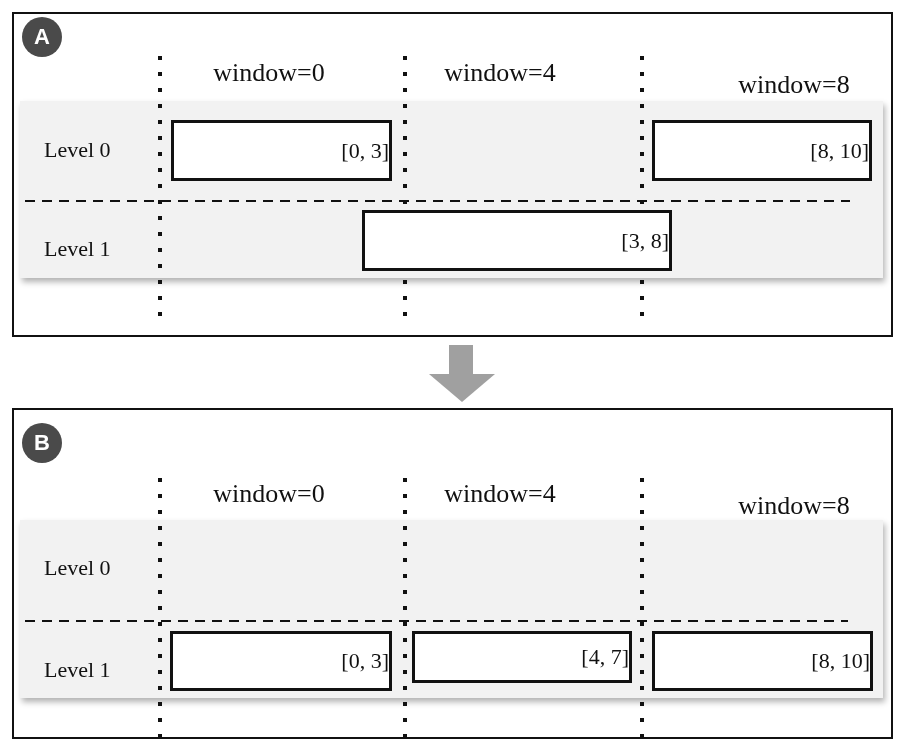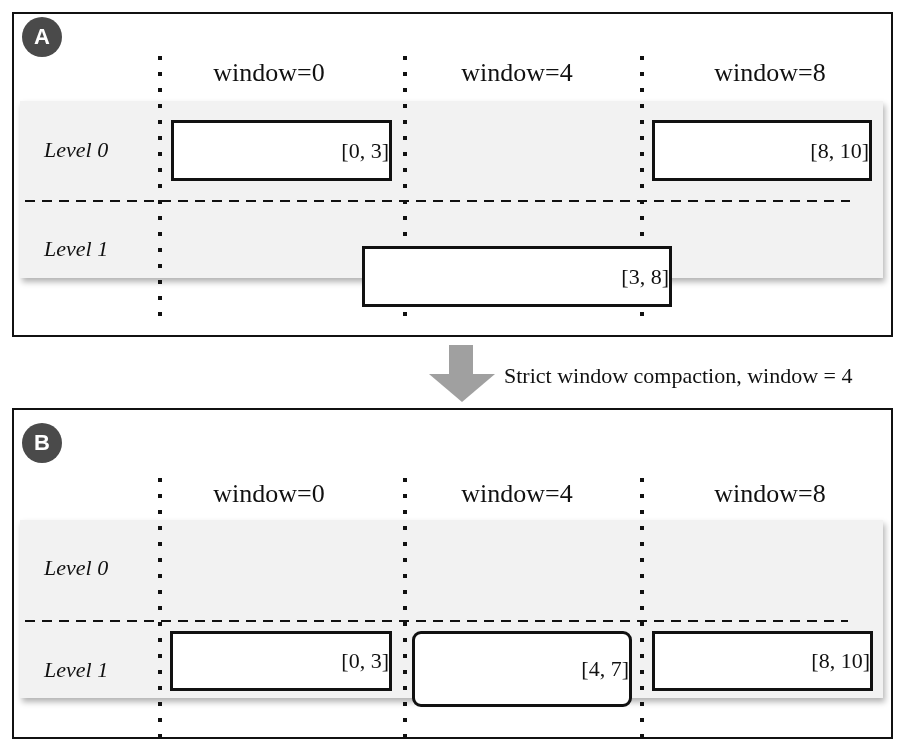--- a/index.html
+++ b/index.html
@@ -39,22 +39,22 @@
   .col-header {
     position: absolute;
     transform: translateX(-50%);
     font-size: 26px;
     line-height: 26px;
     white-space: nowrap;
   }
   .panel-a .col-header { top: 46px; }
   .panel-b .col-header { top: 71px; }
   .ch-1 { left: 255px; }
-  .ch-2 { left: 503px; }
-  .ch-3 { left: 756px; }
+  .ch-2 { left: 486px; }
+  .ch-3 { left: 780px; margin-top: 12px; }
 
   .dotline {
     position: absolute;
     width: 4px;
     background-image: repeating-linear-gradient(
       to bottom,
       var(--ink, #111111) 0px, var(--ink, #111111) 4px,
       transparent 4px, transparent 16px);
   }
   .panel-a .dotline { top: 42px; height: 262px; }
@@ -83,41 +83,40 @@
   }
   .panel-a .dashline { left: 11px; top: 186px; width: 825px; }
   .panel-b .dashline { left: 11px; top: 210px; width: 823px; }
 
   .row-label {
     position: absolute;
     left: 30px;
     font-size: 22px;
     line-height: 26px;
     white-space: nowrap;
-    font-style: italic;
   }
   .panel-a .rl-0 { top: 123px; }
   .panel-a .rl-1 { top: 222px; }
   .panel-b .rl-0 { top: 145px; }
   .panel-b .rl-1 { top: 247px; }
 
   .sst {
     position: absolute;
     background: #ffffff;
     border: 3px solid var(--ink, #111111);
     box-sizing: border-box;
     display: flex; align-items: center; justify-content: flex-end;
     font-size: 22px;
     white-space: nowrap;
   }
   .box-a0 { left: 157px; top: 106px; width: 221px; height: 61px; }
   .box-a1 { left: 638px; top: 106px; width: 220px; height: 61px; }
-  .box-a2 { left: 348px; top: 196px; width: 310px; height: 61px; margin-top: 36px; }
+  .box-a2 { left: 348px; top: 196px; width: 310px; height: 61px; }
   .box-b0 { left: 156px; top: 221px; width: 222px; height: 60px; }
-  .box-b1 { left: 398px; top: 221px; width: 220px; height: 76px; border-radius: 9px; }
+  .box-b1 { left: 398px; top: 221px; width: 220px; height: 52px; }
   .box-b2 { left: 638px; top: 221px; width: 221px; height: 60px; }
 
   .arrow-shaft {
     position: absolute;
     left: 449px; top: 345px;
     width: 24px; height: 30px;
     background: var(--arrow-gray, #a0a0a0);
   }
   .arrow-head {
     position: absolute;
@@ -164,21 +163,20 @@
     <div class="sst box-a1">
       <span>[8, 10]</span>
     </div>
     <div class="sst box-a2">
       <span>[3, 8]</span>
     </div>
   </section>
 
   <div class="arrow-shaft"></div>
   <div class="arrow-head"></div>
-  <div class="arrow-caption">Strict window compaction, window = 4</div>
 
   <section class="panel panel-b">
     <div class="badge">B</div>
 
     <div class="col-header ch-1">window=0</div>
     <div class="col-header ch-2">window=4</div>
     <div class="col-header ch-3">window=8</div>
 
     <div class="levels-bg"></div>
 

